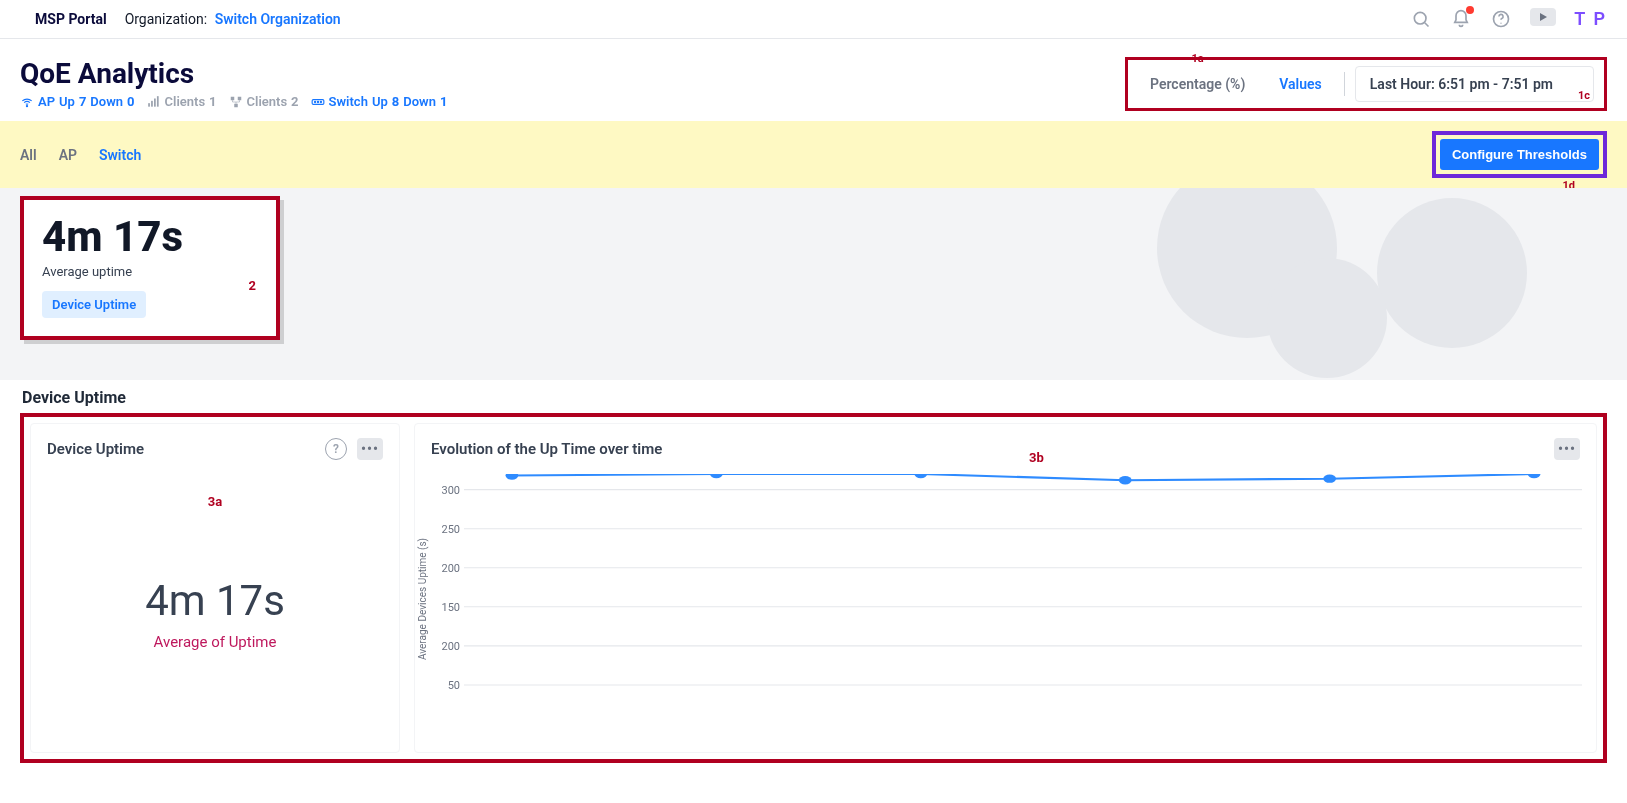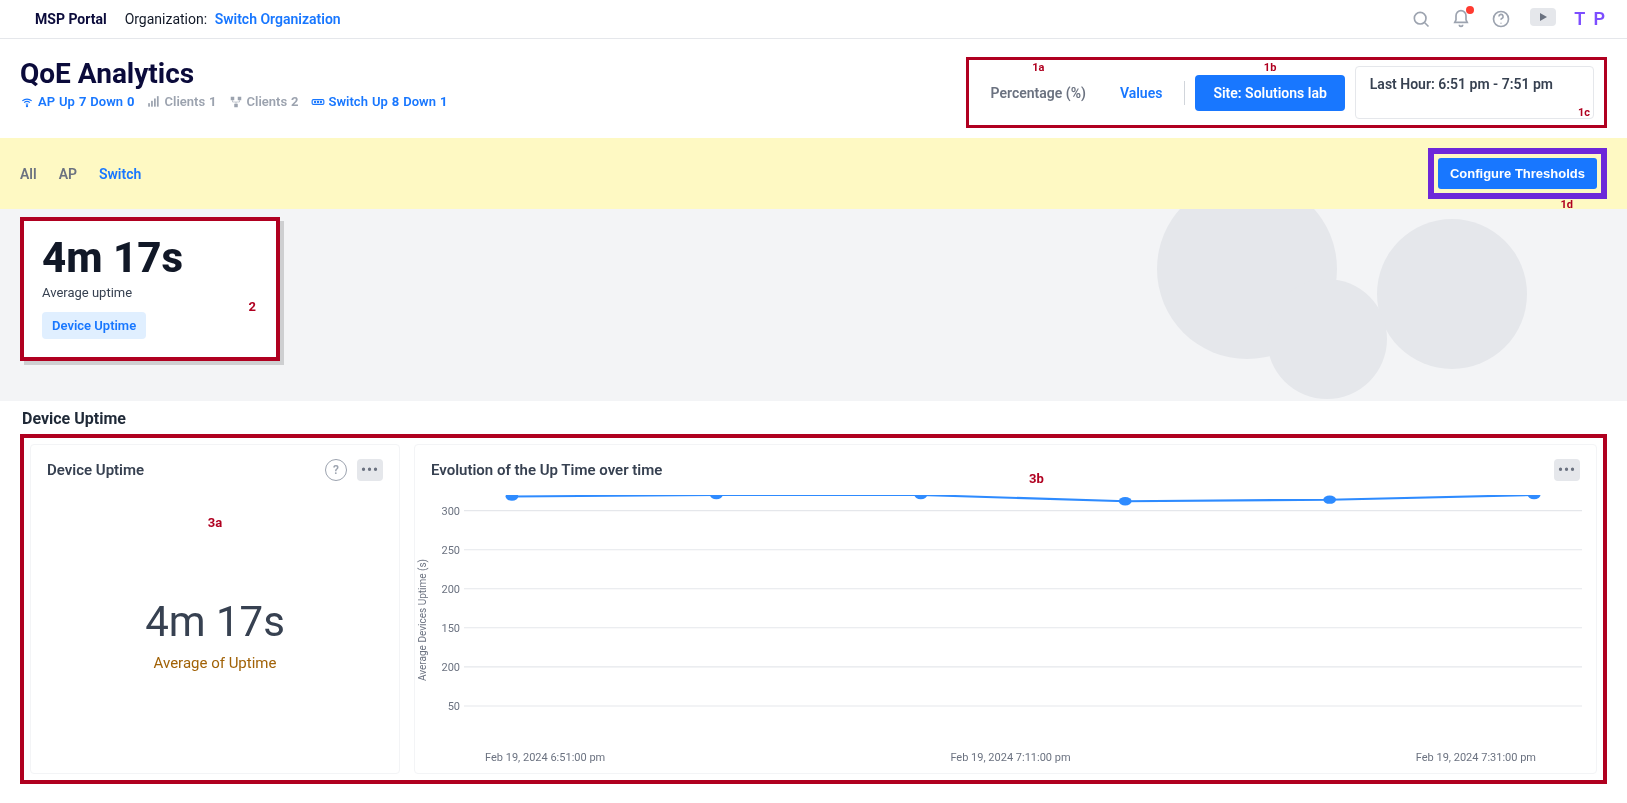--- a/index.html
+++ b/index.html
@@ -62,31 +62,31 @@
   .ann-1c { position:absolute; right:14px; bottom:6px; color:#b00020; font-size:11px; font-weight:700; }
   .seg { font-size:14px; font-weight:600; padding:10px 12px; border-radius:6px; }
   .seg-muted { color:#6b7280; }
   .seg-active-text { color:#1877ff; }
   .pipe { width:1px; height:24px; background:#d1d5db; }
   .site-btn {
     background:#1877ff; color:#fff; padding:10px 18px; border-radius:4px; position:relative;
   }
   .ann-top { position:absolute; top:-14px; left:50%; transform:translateX(-50%); color:#b00020; font-size:11px; font-weight:700; }
   .time-btn {
-    background:#fff; border:1px solid #e5e7eb; padding:9px 40px 26px 14px; border-radius:4px; color:#374151; position:relative;
+    background:#fff; border:1px solid #e5e7eb; padding:9px 40px 9px 14px; border-radius:4px; color:#374151; position:relative;
   }
 
   
   .subtabs-row {
     display:flex; justify-content:space-between; align-items:center;
     background:#fef9c3; padding:10px 20px;
   }
   .subtabs { display:flex; gap:22px; font-size:14px; font-weight:600; color:#6b7280; }
   .subtab-active { color:#1877ff; }
-  .config-wrap { position:relative; padding:4px; border:6px solid #6d28d9; }
+  .config-wrap { position:relative; padding:4px; border:4px solid #6d28d9; }
   .config-btn {
     background:#1877ff; color:#fff; border:none; padding:8px 12px; border-radius:3px;
     font-size:13px; font-weight:600;
   }
   .ann-1d { position:absolute; bottom:-18px; right:28px; color:#b00020; font-size:11px; font-weight:700;margin-top:47px; }
 
   
   .card-row { background:#f3f4f6; padding:8px 20px 40px 20px; position:relative; overflow:hidden; }
   .bg-circles { position:absolute; right:40px; top:0; bottom:0; width:450px; pointer-events:none; }
   .bg-circles div { position:absolute; border-radius:50%; background:#e5e7eb; }
@@ -112,21 +112,21 @@
     background:#fff; border:1px solid #f3f4f6; border-radius:4px; position:relative;
   }
   .panel-head { display:flex; align-items:center; justify-content:space-between; padding:14px 16px; font-size:15px; font-weight:600; color:#374151; }
   .panel-head .icons { display:flex; gap:10px; align-items:center; color:#9ca3af; }
   .qicon { width:22px; height:22px; border:1.5px solid #9ca3af; border-radius:50%; display:flex; align-items:center; justify-content:center; font-size:12px; }
   .more-btn { width:26px; height:22px; background:#e5e7eb; border-radius:4px; display:flex; align-items:center; justify-content:center; font-size:14px; letter-spacing:1px; color:#6b7280; }
 
   .panel-left { width:370px; height:330px; display:flex; flex-direction:column; }
   .center { flex:1; display:flex; flex-direction:column; align-items:center; justify-content:center; }
   .center .big2 { font-size:42px; font-weight:400; color:#374151; }
-  .center .sub2 { font-size:15px; color:#a16207; margin-top:8px; }
+  .center .sub2 { font-size:15px; color:#be185d; margin-top:8px; }
   .ann-3a { position:absolute; left:50%; top:70px; transform:translateX(-50%); color:#b00020; font-weight:700; font-size:13px; }
 
   .panel-right { flex:1; height:330px; padding-bottom:8px; }
   .ann-3b { position:absolute; left:52%; top:26px; color:#b00020; font-weight:700; font-size:13px; }
 
   .chart-area { display:flex; height:250px; padding:0 14px 0 0; }
   .ylab {
     writing-mode: vertical-rl; transform: rotate(180deg);
     font-size:10px; color:#6b7280; text-align:center; padding:0 2px;
   }
@@ -233,24 +233,20 @@
     </div>
   </div>
 
   <div class="header-right">
     <span class="seg seg-muted" style="position:relative">
       <span class="ann-top">1a</span>
       <span>Percentage (%)</span>
     </span>
     <span class="seg seg-active-text">Values</span>
     <span class="pipe"></span>
-    <span class="seg site-btn">
-      <span class="ann-top">1b</span>
-      <span>Site: Solutions lab</span>
-    </span>
     <span class="seg time-btn">
       <span>Last Hour: 6:51 pm - 7:51 pm</span>
     </span>
     <span class="ann-1c">1c</span>
   </div>
 </div>
 
 <div class="subtabs-row">
   <div class="subtabs">
     <span>All</span>
@@ -330,20 +326,15 @@
               <circle cx="30" cy="1.5" r="4" class="pt"></circle>
               <circle cx="158" cy="0" r="4" class="pt"></circle>
               <circle cx="286" cy="0" r="4" class="pt"></circle>
               <circle cx="414" cy="6" r="4" class="pt"></circle>
               <circle cx="542" cy="4.5" r="4" class="pt"></circle>
               <circle cx="670" cy="0" r="4" class="pt"></circle>
             </g>
         </svg>
       </div>
     </div>
-    <div class="xaxis" id="xaxis">
-        <span>Feb 19, 2024 6:51:00 pm</span>
-        <span>Feb 19, 2024 7:11:00 pm</span>
-        <span>Feb 19, 2024 7:31:00 pm</span>
-      </div>
   </div>
 
 </div>
 
 </body></html>

